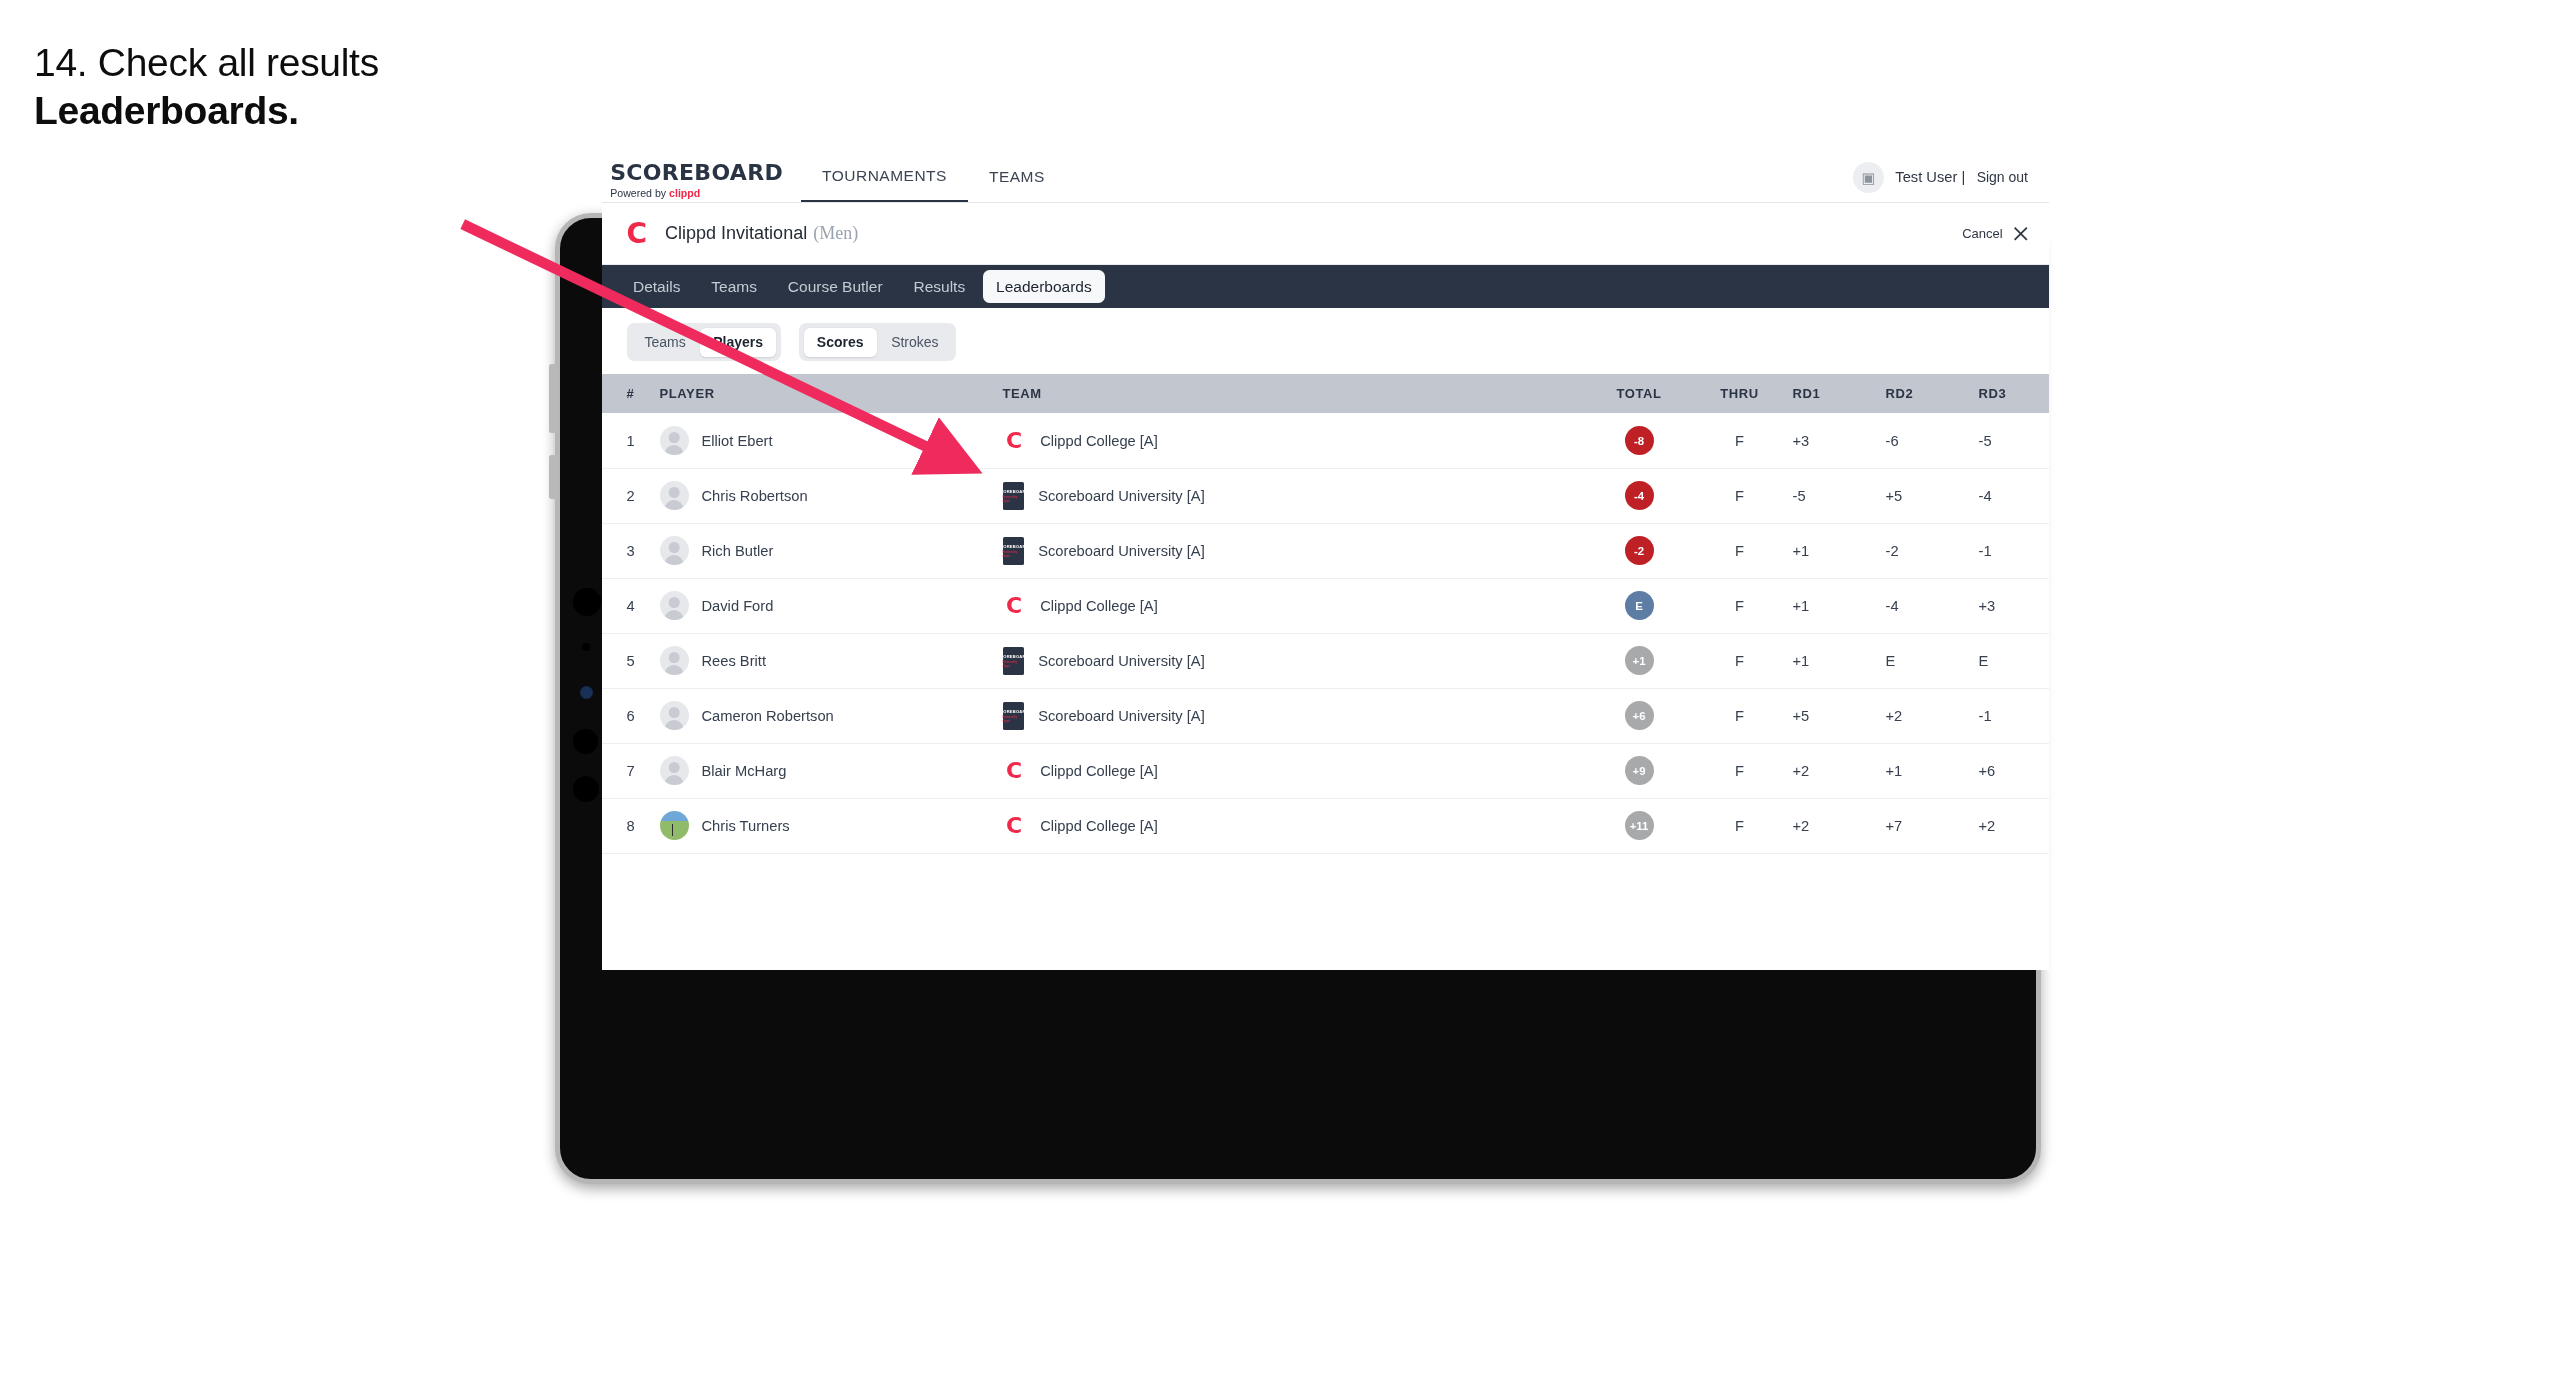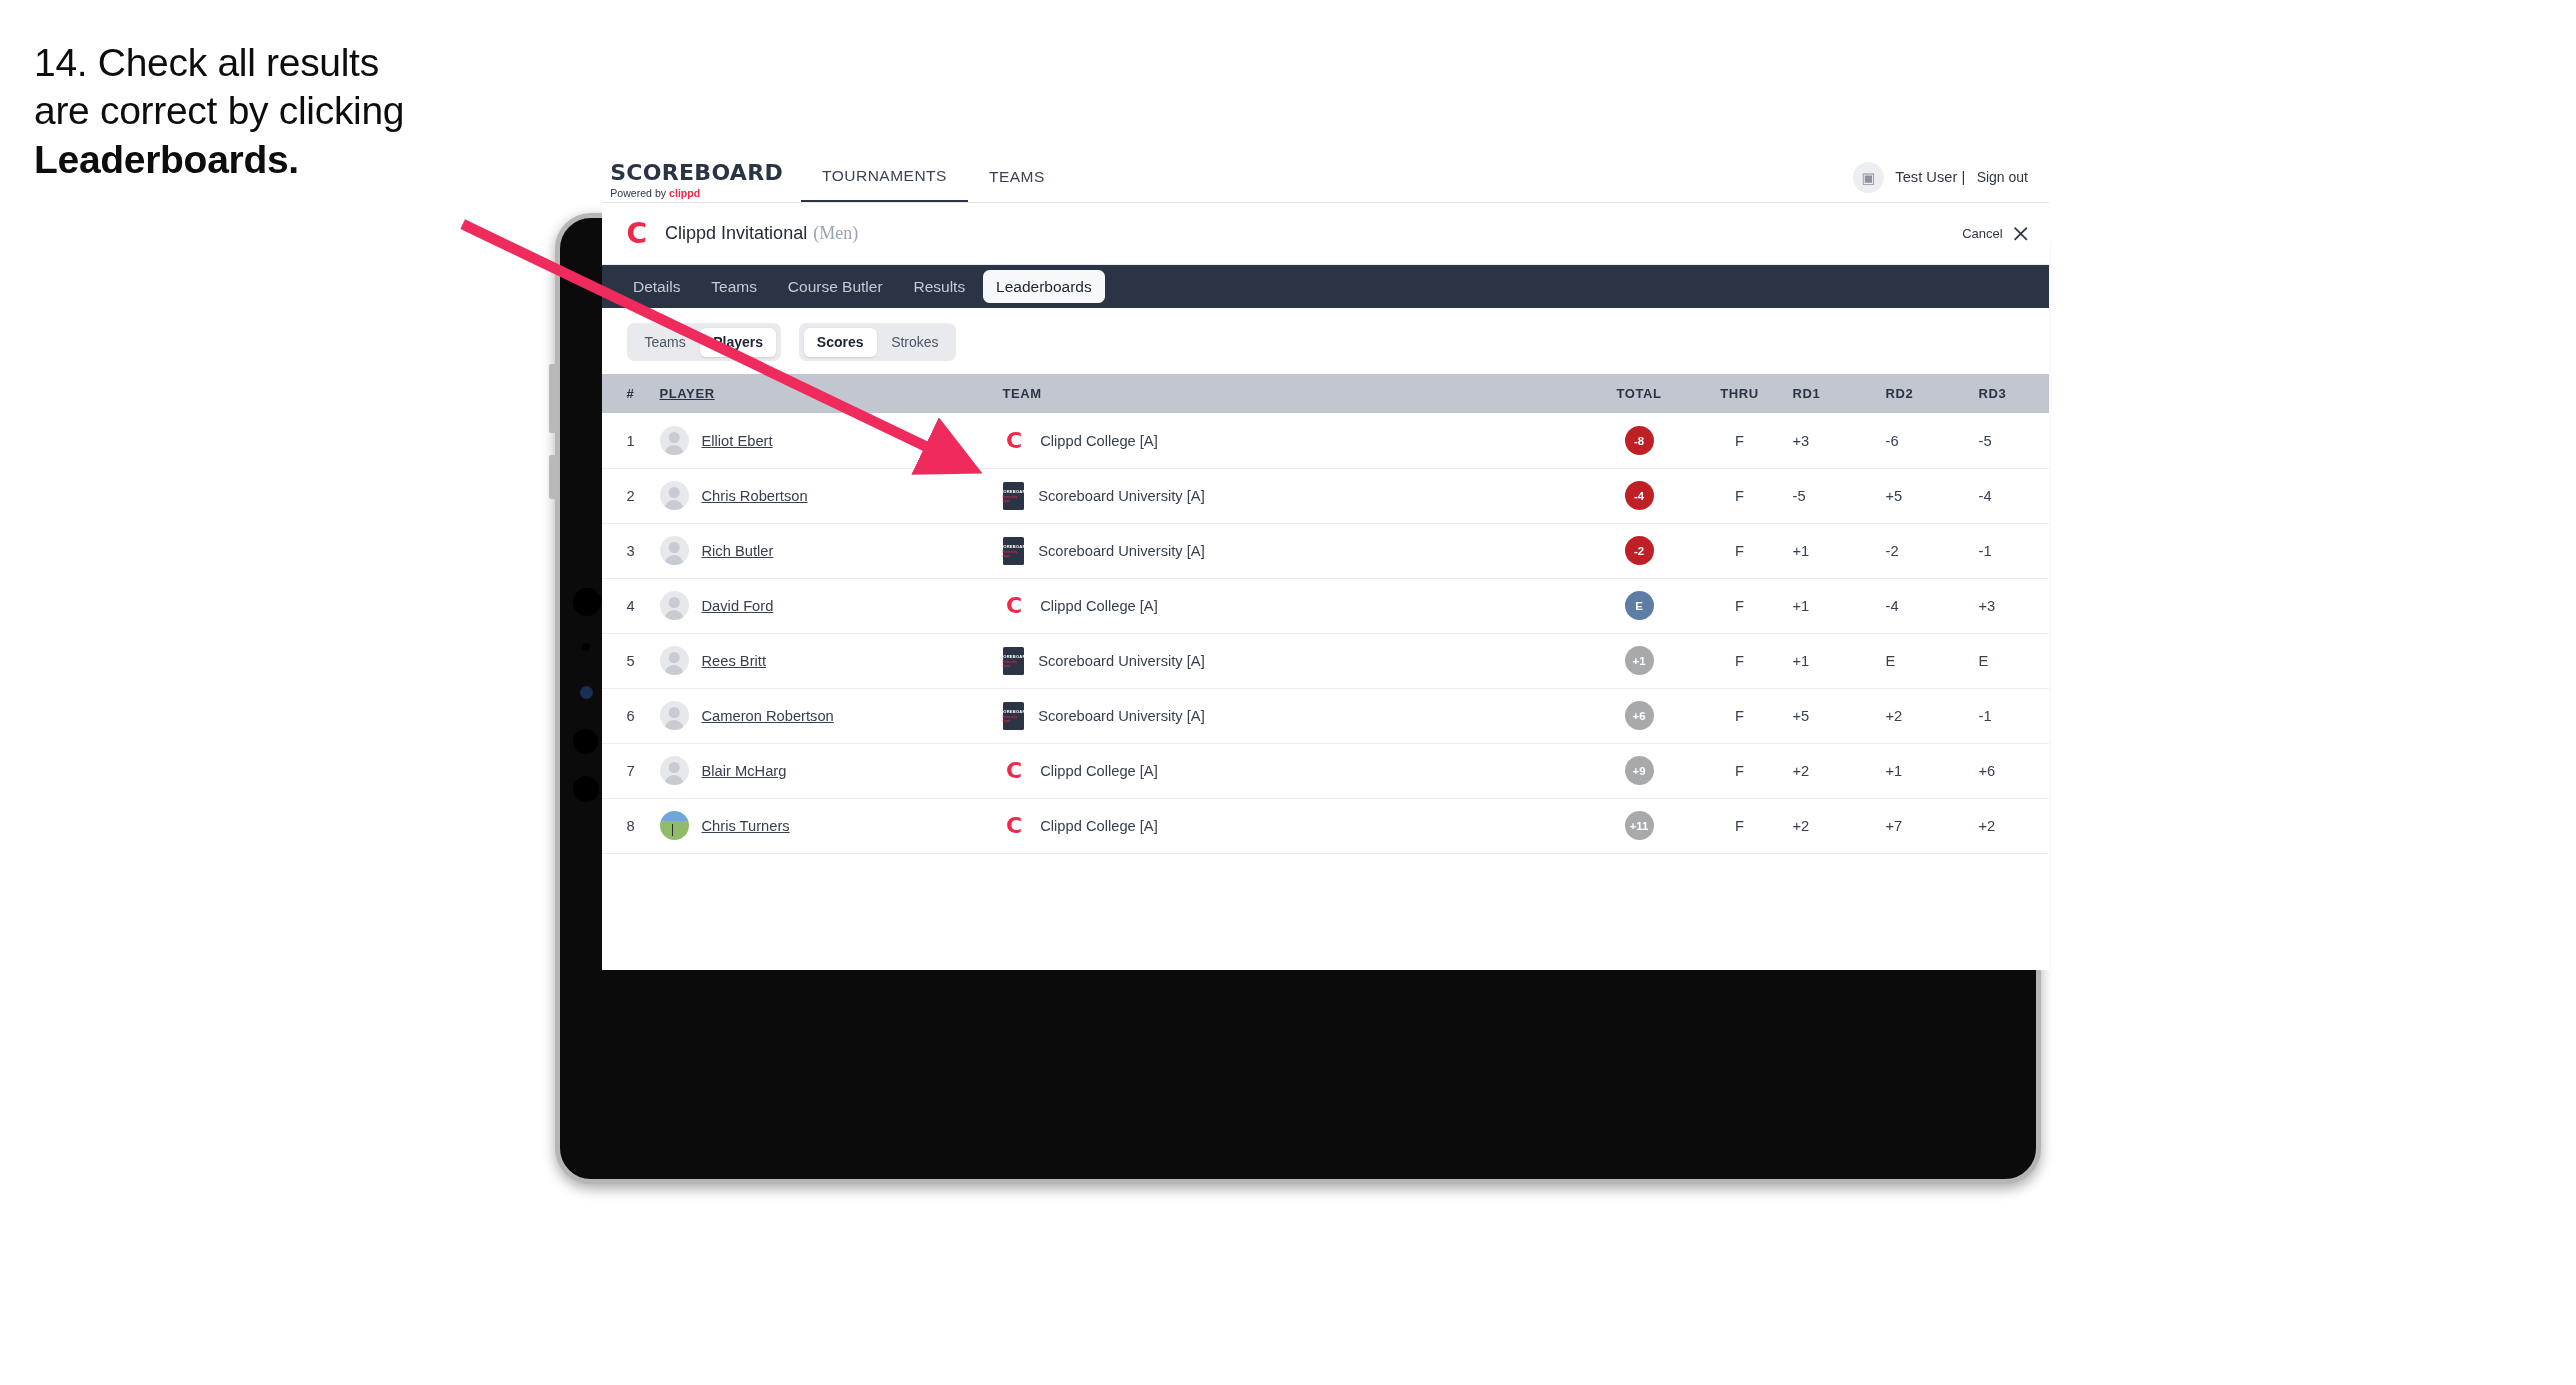--- a/index.html
+++ b/index.html
@@ -117,21 +117,21 @@
   .seg-item.active { background:#fff; color:#1d2430; font-weight:600; box-shadow:0 0.8px 1.6px rgba(0,0,0,.12); }
 
   
   #tbl { width:100%; border-collapse: collapse; table-layout: fixed; }
   #tbl thead th {
     background:#c2c7cf; color:#2b3445; font-size:13px; font-weight:700;
     letter-spacing:0.6px; text-align:left; height:39px; padding:0 6.5px;
   }
   #tbl tbody td { height:55px; font-size:14.7px; color:#36404f; border-bottom:0.8px solid #eceef1; padding:0 6.5px; }
   .c-rank { width: 51px; padding-left: 24.5px !important; }
-  .c-player { width: 343px; text-decoration: underline; }
+  .c-player { width: 343px; }
   .c-team { width: 589px; }
   .c-total { width: 108px; text-align:center !important; }
   .c-thru  { width: 93px; text-align:center !important; }
   .c-rd    { width: 93px; text-align:left; }
 
   .player-cell { display:flex; align-items:center; gap:13px;text-align:right; }
   .avatar { width:29px; height:29px; border-radius:50%; background:#e6e8eb; flex:0 0 29px; position:relative; overflow:hidden; }
   .avatar .head { position:absolute; left:50%; top:5.7px; transform:translateX(-50%); width:10.6px; height:10.6px; border-radius:50%; background:#c8ccd2; }
   .avatar .body { position:absolute; left:50%; bottom:-2.5px; transform:translateX(-50%); width:19px; height:13px; border-radius:9.8px 9.8px 0 0; background:#c8ccd2; }
   .avatar.photo { background: linear-gradient(#6ea7d8 0 36%, #8fbb6a 36% 100%); }
@@ -152,21 +152,20 @@
   .pill.blue { background:#5d7da5; }
   .pill.grey { background:#a8a9ab; }
 </style>
 </head>
 <body>
 
 <div id="stage">
 
   <div id="caption">
     <div>14. Check all results</div>
-    <div>are correct by clicking</div>
     <div class="bold">Leaderboards.</div>
   </div>
 
   <div id="tablet">
     <div class="side-btn" id="btn-top-a"></div>
     <div class="side-btn" id="btn-top-b"></div>
     <div class="side-btn" id="btn-left-a"></div>
     <div class="side-btn" id="btn-left-b"></div>
     <div class="lens" id="lens1"></div>
     <div class="lens" id="lens2"></div>

